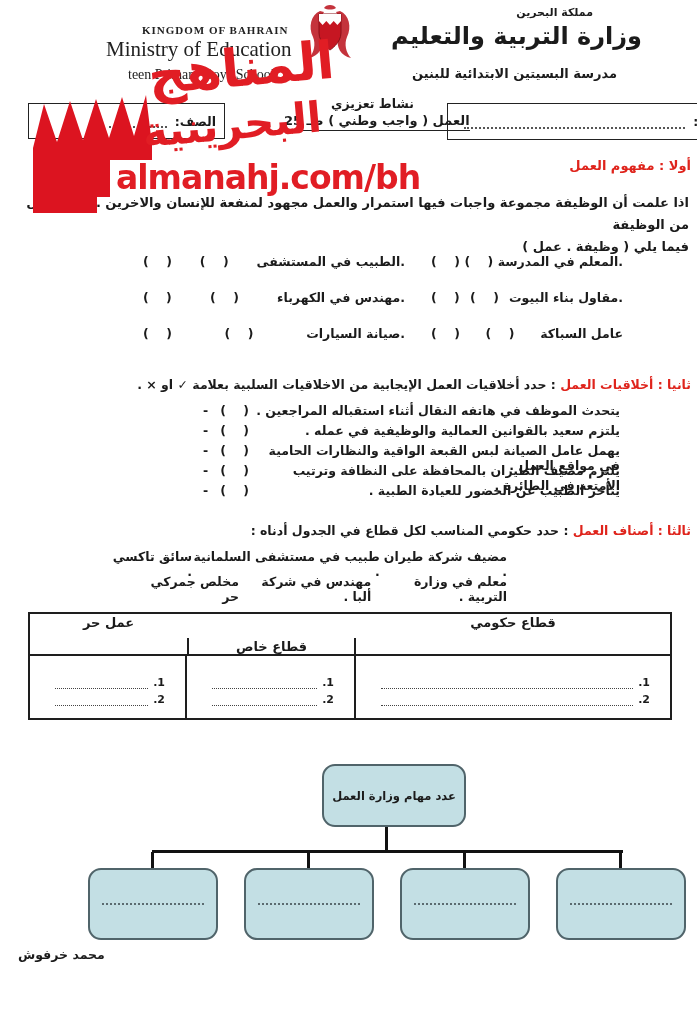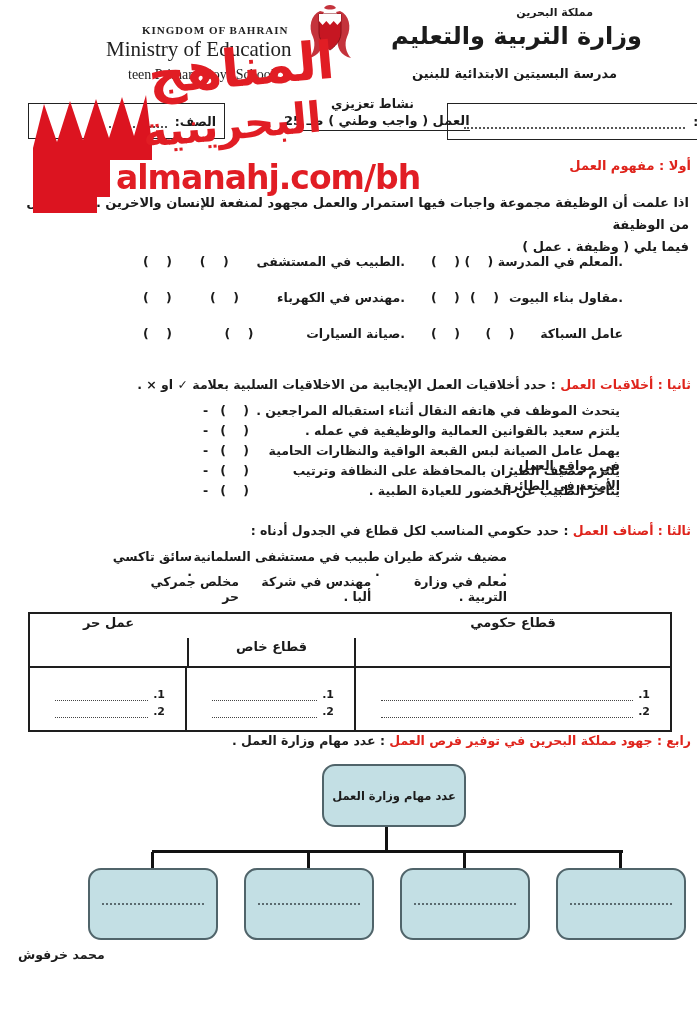--- a/index.html
+++ b/index.html
@@ -16,21 +16,21 @@
   .blank{white-space:pre;}
   
   .fieldbox{border:1.6px solid #222;display:flex;direction:rtl;align-items:center;padding:0 8px;box-sizing:border-box;}
   .fdots{border-bottom:2px dotted #555;height:0.8em;}
   
   .wtable{border:2px solid #1e1e1e;box-sizing:border-box;background:#fff;}
   .thead{display:flex;direction:rtl;border-bottom:2px solid #1e1e1e;}
   .tbody{display:flex;direction:rtl;height:62px;}
   .c1{width:314px;}.c2{width:169px;}.c3{flex:1;}
   .bdr{border-left:2px solid #1e1e1e;}
-  .th{text-align:center;font-size:13px;font-weight:700;padding:1px 0 12px;box-sizing:border-box;}
+  .th{text-align:center;font-size:13px;font-weight:700;padding:1px 0 0;box-sizing:border-box;}
   .tcell{box-sizing:border-box;padding:20px 20px 0;}
   .numline{display:flex;direction:rtl;align-items:flex-end;font-size:11px;font-weight:700;margin-bottom:4px;}
   .numline .dots{margin:0 5px;border-bottom:1.6px dotted #444;}
   
   .dbox{position:absolute;background:#c3dfe4;border:2px solid #50646a;border-radius:13px;box-sizing:border-box;}
   .dline{position:absolute;background:#121212;}
   .ddots{position:absolute;left:12px;right:12px;border-bottom:2px dotted #5b6b70;height:0;}
   
   .wm{position:absolute;color:#e11d24;font-weight:700;z-index:6;line-height:1;}
   .site{background:#ffffff;padding:1px 6px 3px;letter-spacing:-1px;}
@@ -214,24 +214,20 @@
             <span class="dots"></span>
         </div>
         <div class="numline">
           <span dir="ltr">.2</span>
             <span class="dots"></span>
         </div>
       </div>
     </div>
   </div>
 
-  <div class="abs ar rtl" style="right:6px;top:733px;font-size:12.5px;">
-    <span class="red">رابع : جهود مملكة البحرين في توفير فرص العمل</span>
-    <span>: عدد مهام وزارة العمل .</span>
-  </div>
 
   <div class="dbox" style="left:322px;top:764px;width:144px;height:63px;display:flex;align-items:center;justify-content:center;">
     <span class="ar rtl" style="font-size:11.5px;">عدد مهام وزارة العمل</span>
   </div>
   <div class="dline" style="left:385px;top:827px;width:3px;height:24px;"></div>
   <div class="dline" style="left:152px;top:850px;width:471px;height:3px;"></div>
   <div class="dline" style="left:151px;top:852px;width:3px;height:17px;"></div>
   <div class="dline" style="left:307px;top:852px;width:3px;height:17px;"></div>
   <div class="dline" style="left:463px;top:852px;width:3px;height:17px;"></div>
   <div class="dline" style="left:619px;top:852px;width:3px;height:17px;"></div>

